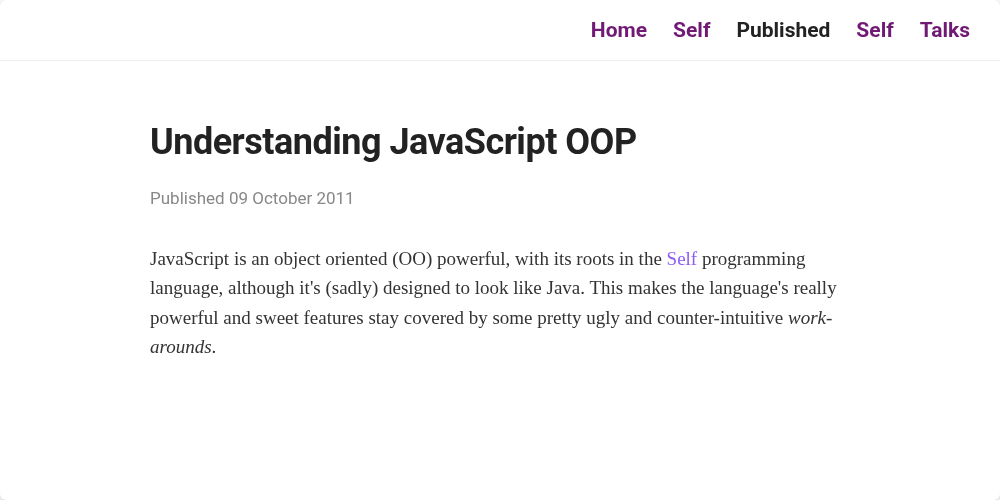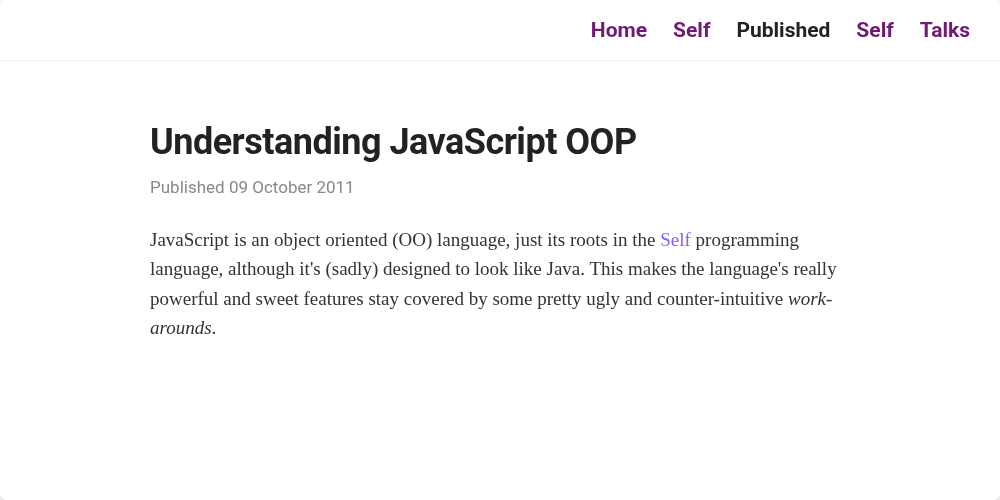--- a/index.html
+++ b/index.html
@@ -35,27 +35,27 @@
       color: #222222;
       font-weight: 700;
     }
     .content {
       padding: 60px 150px 0 150px;
     }
     .title {
       font-size: 36px;
       font-weight: 700;
       color: #222222;
-      margin-bottom: 14px;
+      margin-bottom: 25px;
       letter-spacing: -0.5px;
     }
     .meta {
       font-size: 17px;
       color: #888888;
-      margin-bottom: 28px;
+      margin-bottom: 36px;
     }
     .para {
       font-family: Georgia, "Times New Roman", serif;
       font-size: 19px;
       line-height: 1.55;
       color: #333333;
       margin-bottom: 26px;
     }
     .link {
       color: #8b5cf6;
@@ -75,15 +75,15 @@
   <span class="nav-item">Self</span>
   <span class="nav-item">Talks</span>
 </nav>
 
 <main class="content">
   <h1 class="title">Understanding JavaScript OOP</h1>
   <div class="meta">
     <span>Published </span><span>09 October 2011</span>
   </div>
   <p class="para">
-    <span>JavaScript is an object oriented (OO) language, just its roots in the </span><span class="link">Self</span><span> programming language, although it's (sadly) designed to look like Java. This makes the language's really powerful and sweet features stay covered by some pretty ugly and counter-intuitive </span><span class="italic">work-arounds</span><span>.</span>
+    <span>JavaScript is an object oriented (OO) powerful, with its roots in the </span><span class="link">Self</span><span> programming language, although it's (sadly) designed to look like Java. This makes the language's really powerful and sweet features stay covered by some pretty ugly and counter-intuitive </span><span class="italic">work-arounds</span><span>.</span>
   </p>
 </main>
 
 </body></html>

